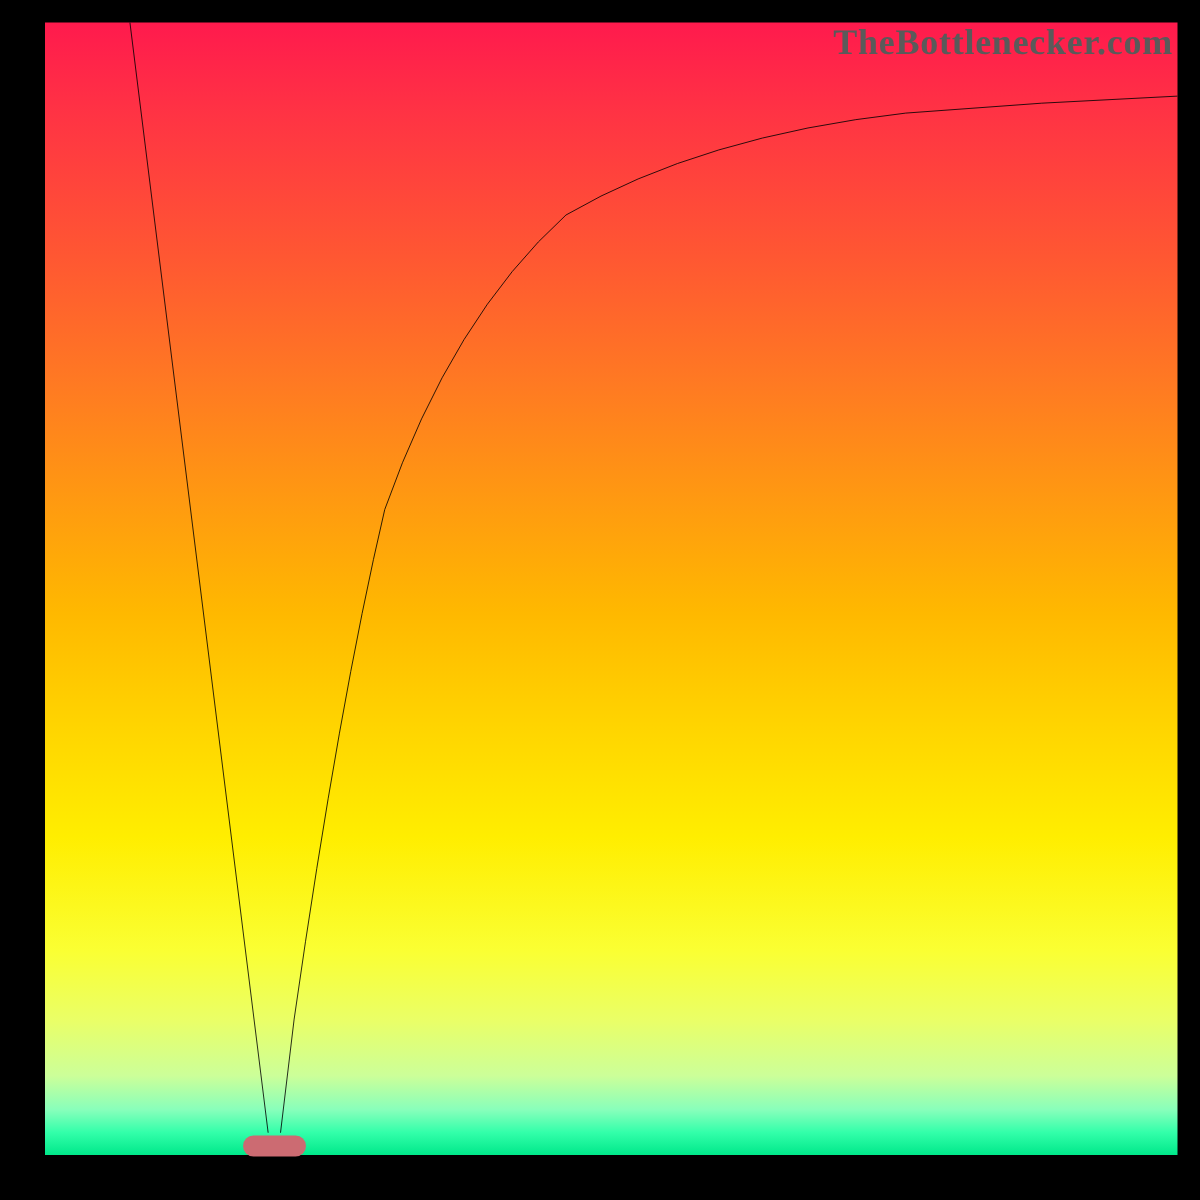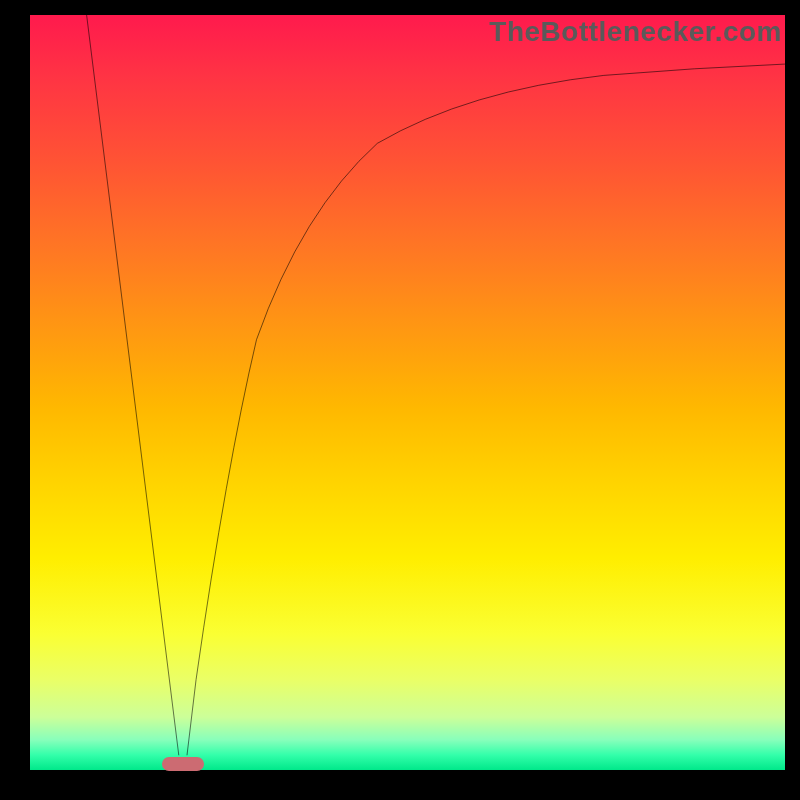--- a/index.html
+++ b/index.html
@@ -36,22 +36,22 @@
   .plot-area svg {
     position: absolute;
     left: 0; top: 0;
     width: 100%;
     height: 100%;
   }
   .watermark {
     position: absolute;
     top: 16px;
     right: 18px;
-    font-family: Liberation Sans, sans-serif;
-    font-size: 28px;
+    font-family: Liberation Serif, serif;
+    font-size: 24px;
     font-weight: bold;
     color: #5a5a5a;
     letter-spacing: 0.5px;
   }
   .marker {
     position: absolute;
     height: 14px;
     border-radius: 7px;
     background: #cc6b72;
   }

